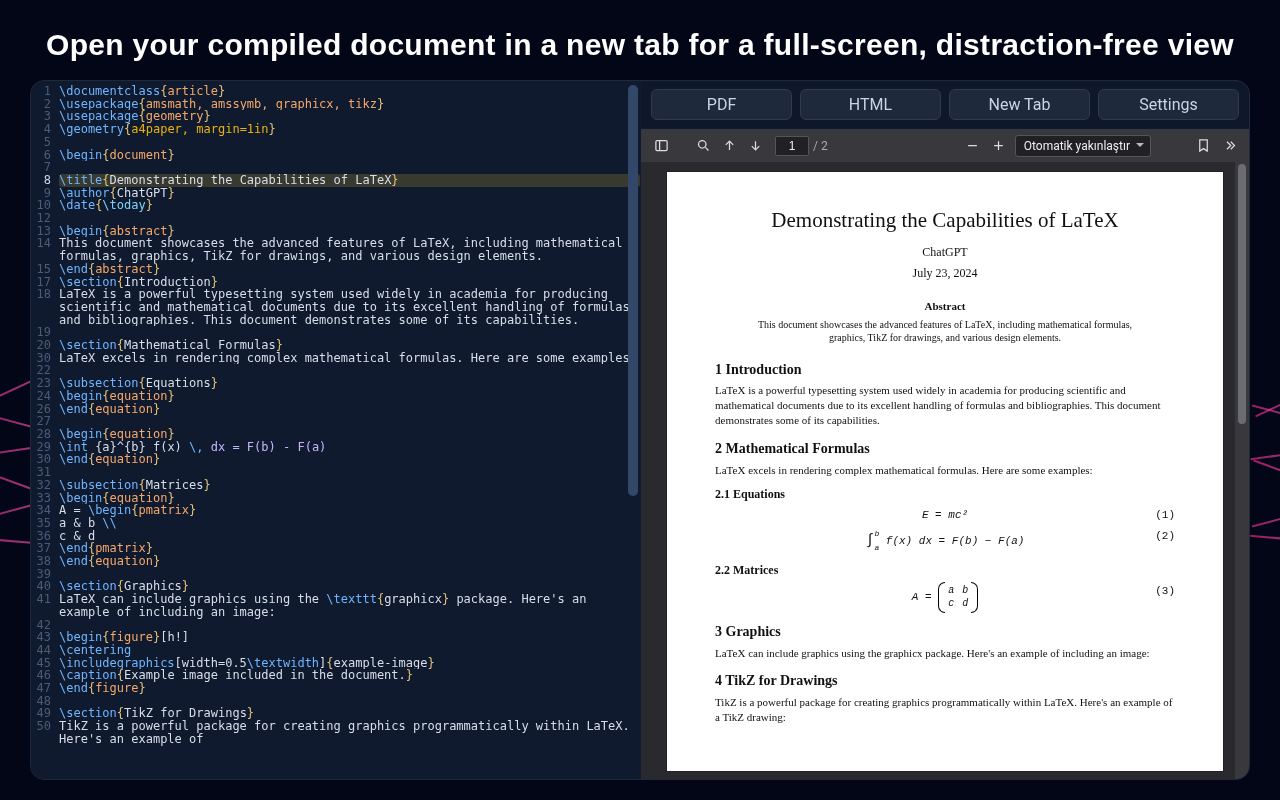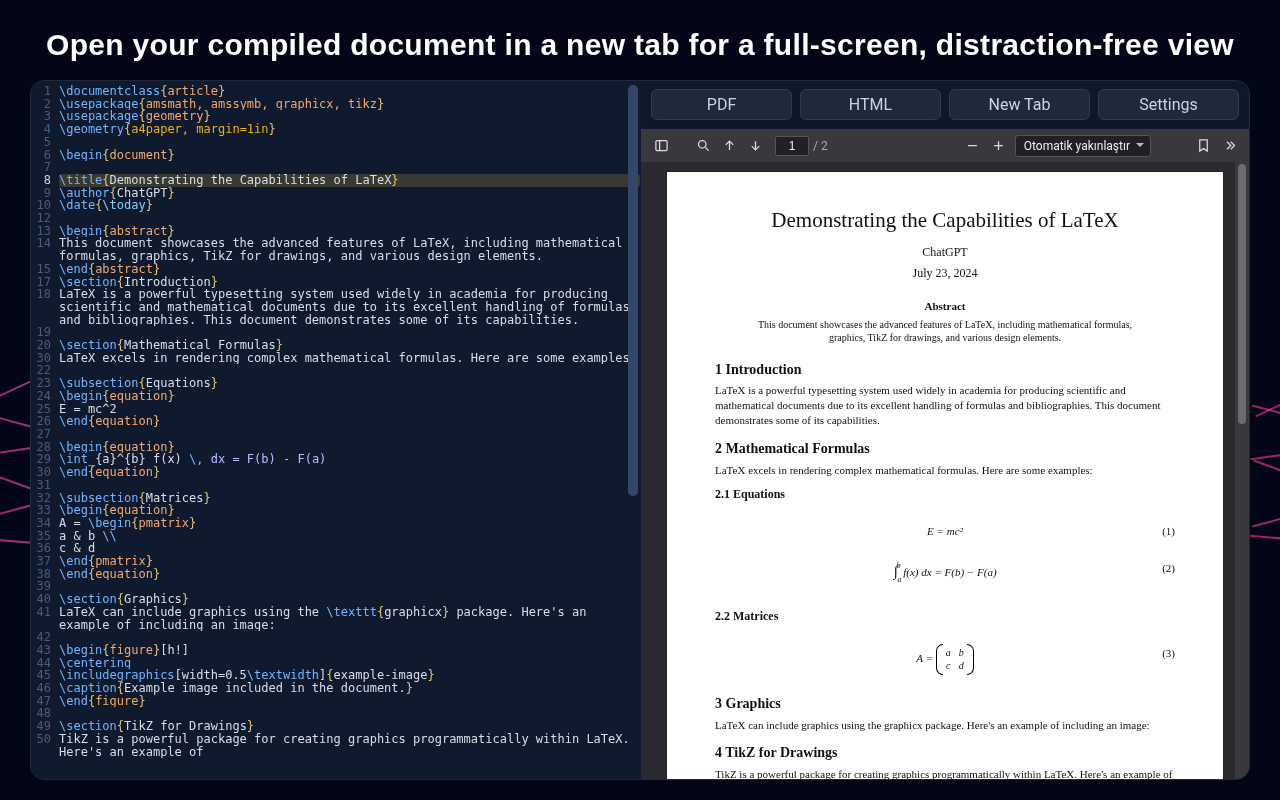--- a/index.html
+++ b/index.html
@@ -110,21 +110,21 @@
     box-shadow:0 0 0 1px rgba(0,0,0,.2);
   }
   .page h1.doc-title { text-align:center; font-weight:400; font-size:21px; margin:6px 0 10px; font-family:"Times New Roman",serif;}
   .page .doc-author{ text-align:center; font-size:12px; margin-bottom:4px;}
   .page .doc-date{ text-align:center; font-size:12px; margin-bottom:18px;}
   .page .abs-title{ text-align:center; font-weight:700; font-size:11px; margin-bottom:4px;}
   .page .abs-body{ font-size:10px; margin:0 30px 16px; text-align:center; line-height:1.35;}
   .page h2{ font-size:14px; font-weight:700; margin:12px 0 4px; font-family:"Times New Roman",serif;}
   .page h3{ font-size:12px; font-weight:700; margin:8px 0 3px;}
   .page p{ margin:2px 0 6px; }
-  .page .eq { text-align:center; font-style:italic; margin:22px 0; position:relative; font-family:Liberation Serif, serif;}
+  .page .eq { text-align:center; font-style:italic; margin:6px 0; position:relative; font-family:Liberation Mono, monospace;}
   .page .eq .tag{ position:absolute; right:0; font-style:normal;}
   .page .matrix { display:inline-block; vertical-align:middle; position:relative; padding:0 6px;}
   .page .matrix::before,.page .matrix::after{content:"";position:absolute;top:-2px;bottom:-2px;width:6px;border:1px solid #000;}
   .page .matrix::before{left:0;border-right:none;border-top-left-radius:8px;border-bottom-left-radius:8px;}
   .page .matrix::after{right:0;border-left:none;border-top-right-radius:8px;border-bottom-right-radius:8px;}
   .page .matrix table{border-collapse:collapse;}
   .page .matrix td{padding:0 4px;font-size:10px;font-style:italic;}
   .viewer-scroll{position:absolute;right:0;top:0;bottom:0;width:14px;background:#38383d;}
   .viewer-thumb{width:8px;margin:2px auto 0;height:260px;background:#6b6b72;border-radius:4px;}
   svg.icon{width:15px;height:15px;stroke:#ddd;fill:none;stroke-width:2;}
@@ -171,21 +171,20 @@
         <div class="codeline"><span class="gutter">14</span><span class="codetxt" style="white-space: pre-wrap; word-break: break-word;"><span style="color:#d8dee9">This document showcases the advanced features of LaTeX, including mathematical formulas, graphics, TikZ for drawings, and various design elements.</span></span></div>
         <div class="codeline"><span class="gutter">15</span><span class="codetxt"><span style="color:#6fb5ff">\end</span><span style="color:#e6c37a">{</span><span style="color:#f4a86b">abstract</span><span style="color:#e6c37a">}</span></span></div>
         <div class="codeline"><span class="gutter">17</span><span class="codetxt"><span style="color:#6fb5ff">\section</span><span style="color:#e6c37a">{</span><span style="color:#d8dee9">Introduction</span><span style="color:#e6c37a">}</span></span></div>
         <div class="codeline"><span class="gutter">18</span><span class="codetxt" style="white-space: pre-wrap; word-break: break-word;"><span style="color:#d8dee9">LaTeX is a powerful typesetting system used widely in academia for producing scientific and mathematical documents due to its excellent handling of formulas and bibliographies. This document demonstrates some of its capabilities.</span></span></div>
         <div class="codeline"><span class="gutter">19</span><span class="codetxt">&nbsp;</span></div>
         <div class="codeline"><span class="gutter">20</span><span class="codetxt"><span style="color:#6fb5ff">\section</span><span style="color:#e6c37a">{</span><span style="color:#d8dee9">Mathematical Formulas</span><span style="color:#e6c37a">}</span></span></div>
         <div class="codeline"><span class="gutter">30</span><span class="codetxt"><span style="color:#d8dee9">LaTeX excels in rendering complex mathematical formulas. Here are some examples:</span></span></div>
         <div class="codeline"><span class="gutter">22</span><span class="codetxt">&nbsp;</span></div>
         <div class="codeline"><span class="gutter">23</span><span class="codetxt"><span style="color:#6fb5ff">\subsection</span><span style="color:#e6c37a">{</span><span style="color:#d8dee9">Equations</span><span style="color:#e6c37a">}</span></span></div>
         <div class="codeline"><span class="gutter">24</span><span class="codetxt"><span style="color:#6fb5ff">\begin</span><span style="color:#e6c37a">{</span><span style="color:#f4a86b">equation</span><span style="color:#e6c37a">}</span></span></div>
-        <div class="codeline"><span class="gutter">25</span><span class="codetxt"><span style="color:#d8dee9">E = mc^2</span></span></div>
         <div class="codeline"><span class="gutter">26</span><span class="codetxt"><span style="color:#6fb5ff">\end</span><span style="color:#e6c37a">{</span><span style="color:#f4a86b">equation</span><span style="color:#e6c37a">}</span></span></div>
         <div class="codeline"><span class="gutter">27</span><span class="codetxt">&nbsp;</span></div>
         <div class="codeline"><span class="gutter">28</span><span class="codetxt"><span style="color:#6fb5ff">\begin</span><span style="color:#e6c37a">{</span><span style="color:#f4a86b">equation</span><span style="color:#e6c37a">}</span></span></div>
         <div class="codeline"><span class="gutter">29</span><span class="codetxt"><span style="color:#6fb5ff">\int</span><span style="color:#d8dee9">_{a}^{b} f(x) </span><span style="color:#6fb5ff">\,</span><span style="color:#c4b5fd"> dx = F(b) - F(a)</span></span></div>
         <div class="codeline"><span class="gutter">30</span><span class="codetxt"><span style="color:#6fb5ff">\end</span><span style="color:#e6c37a">{</span><span style="color:#f4a86b">equation</span><span style="color:#e6c37a">}</span></span></div>
         <div class="codeline"><span class="gutter">31</span><span class="codetxt">&nbsp;</span></div>
         <div class="codeline"><span class="gutter">32</span><span class="codetxt"><span style="color:#6fb5ff">\subsection</span><span style="color:#e6c37a">{</span><span style="color:#d8dee9">Matrices</span><span style="color:#e6c37a">}</span></span></div>
         <div class="codeline"><span class="gutter">33</span><span class="codetxt"><span style="color:#6fb5ff">\begin</span><span style="color:#e6c37a">{</span><span style="color:#f4a86b">equation</span><span style="color:#e6c37a">}</span></span></div>
         <div class="codeline"><span class="gutter">34</span><span class="codetxt"><span style="color:#d8dee9">A = </span><span style="color:#6fb5ff">\begin</span><span style="color:#e6c37a">{</span><span style="color:#f4a86b">pmatrix</span><span style="color:#e6c37a">}</span></span></div>
         <div class="codeline"><span class="gutter">35</span><span class="codetxt"><span style="color:#d8dee9">a &amp; b </span><span style="color:#6fb5ff">\\</span></span></div>

